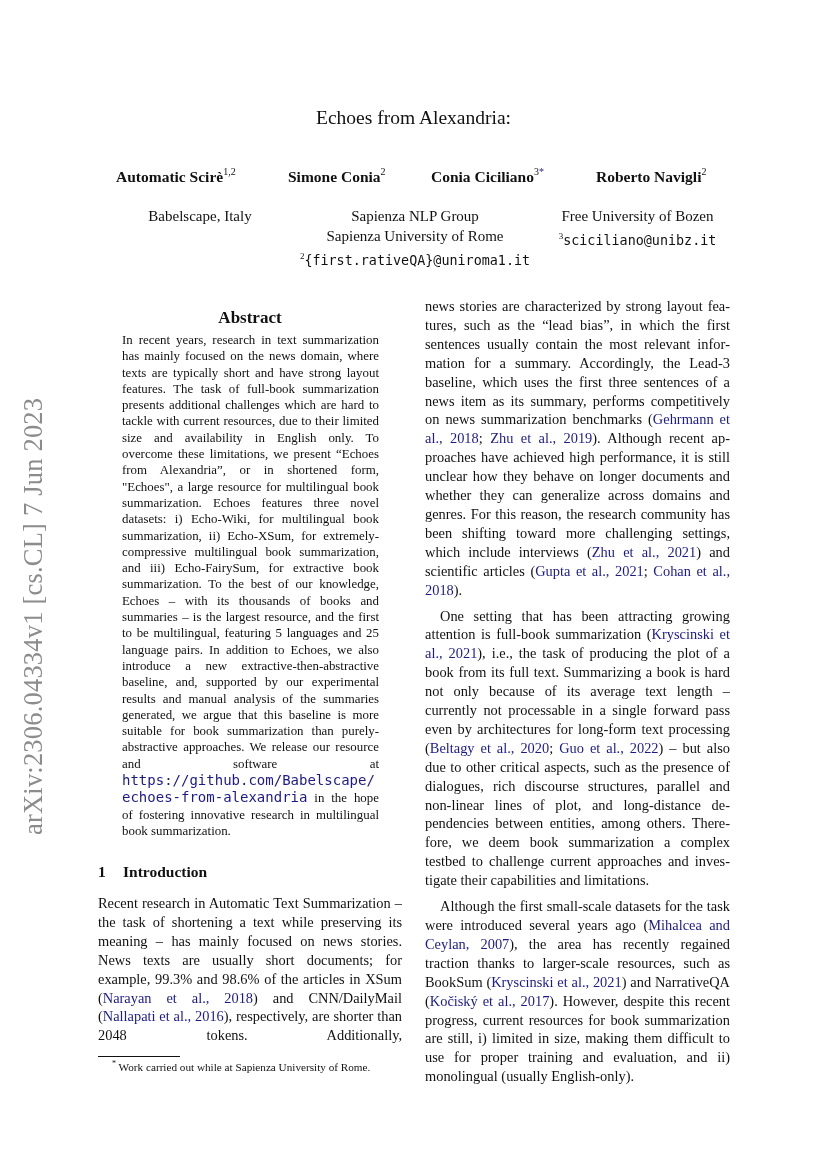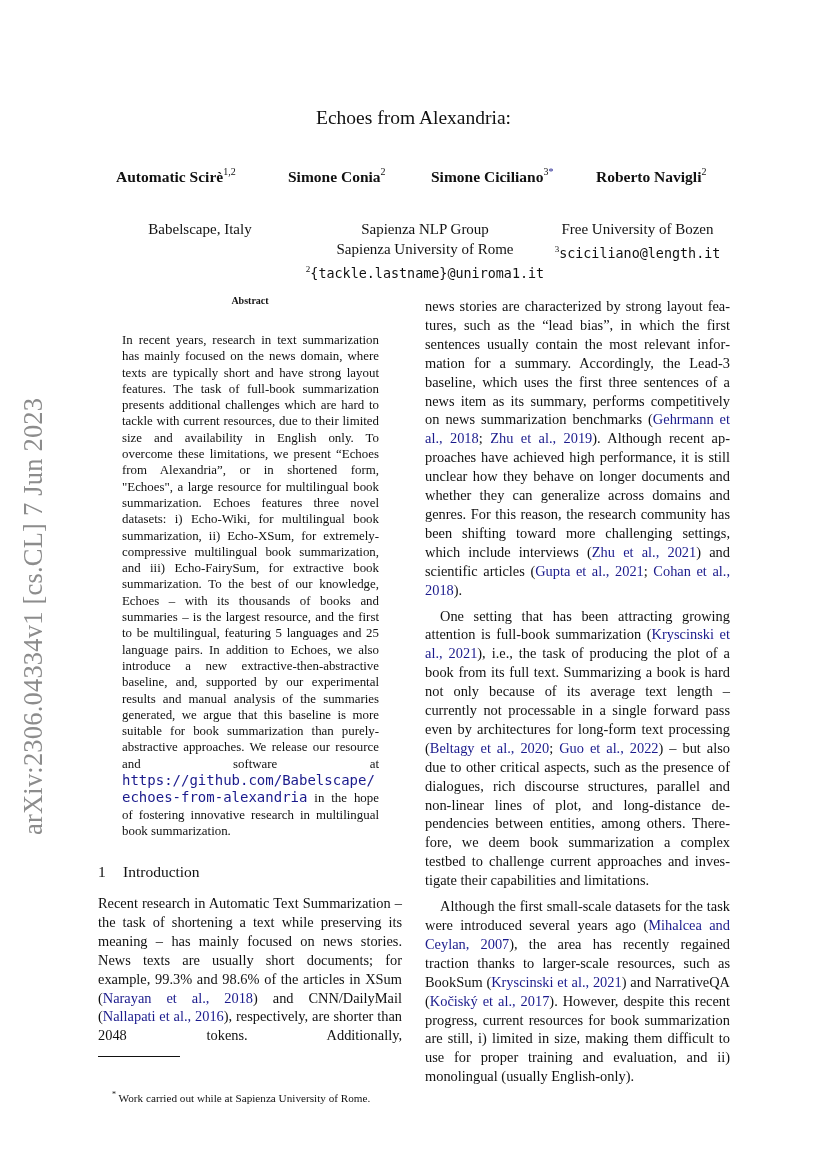--- a/index.html
+++ b/index.html
@@ -5,64 +5,64 @@
   html, body { margin:0; padding:0; background:#fff; }
   body { width:827px; height:1170px; position:relative; overflow:hidden; font-family:"Liberation Serif", serif; color:#111; }
   .mono { font-family:"DejaVu Sans Mono", "Liberation Mono", monospace; }
   a, .cite { color:#1a1a8c; text-decoration:none; }
   .arxiv { position:absolute; left:18px; top:835px; transform-origin:0 0; transform:rotate(-90deg); font-size:26.5px; color:#8c8c8c; white-space:nowrap; letter-spacing:0.2px; }
   .title { position:absolute; left:0; width:827px; top:106px; text-align:center; font-weight:normal; font-size:19.5px; line-height:23px; }
   .authors { position:absolute; top:167px; left:0; width:827px; font-weight:bold; font-size:15.5px; }
   .author { position:absolute; white-space:nowrap; }
   .author sup { font-weight:normal; font-size:10px; position:relative; top:-1px;text-align:center; }
   .star { color:#1a1a8c; }
-  .affil { position:absolute; top:206px; font-size:15px; line-height:20px; text-align:center; white-space:nowrap;margin-top:13px; }
+  .affil { position:absolute; top:206px; font-size:15px; line-height:20px; text-align:center; white-space:nowrap; }
   .affil .mono { font-size:13.4px; }
   .affil sup { font-size:9px; }
-  .abs-h { position:absolute; top:295px; left:100px; width:300px; text-align:center; font-weight:bold; font-size:10px; }
+  .abs-h { position:absolute; top:308px; left:100px; width:300px; text-align:center; font-weight:bold; font-size:17px; }
   .abs { position:absolute; top:332px; left:122px; width:257px; font-size:12.9px; line-height:16.3px; text-align:justify; hyphens:manual; }
   .abs .mono { font-size:14px; }
-  .sec-h { position:absolute; top:863px; left:98px; font-weight:normal; font-size:15.5px; }
+  .sec-h { position:absolute; top:863px; left:98px; font-weight:bold; font-size:15.5px; }
   .sec-h .num { display:inline-block; width:25px; }
   .col { position:absolute; font-size:14.4px; line-height:18.9px; text-align:justify; }
   .col p { margin:0; }
   .col p + p { text-indent:15px; margin-top:7px; }
   .left { top:894px; left:98px; width:304px; }
   .right { top:297px; left:425px; width:305px; }
   .fn-rule { position:absolute; top:1056px; left:98px; width:82px; border-top:1px solid #111; }
-  .fn { position:absolute; top:1059px; left:112px; width:290px; font-size:11.2px;margin-top:31px; }
+  .fn { position:absolute; top:1059px; left:112px; width:290px; font-size:11.2px; }
   .fn sup { font-size:8px; }
 </style>
 </head>
 <body>
 
 <div class="arxiv">arXiv:2306.04334v1  [cs.CL]  7 Jun 2023</div>
 
 <div class="title">
   <div>Echoes from Alexandria:</div>
 </div>
 
 <div class="authors">
   <span class="author" style="left:116px"><span>Automatic Scirè</span><sup>1,2</sup></span>
   <span class="author" style="left:288px"><span>Simone Conia</span><sup>2</sup></span>
-  <span class="author" style="left:431px"><span>Simone Ciciliano</span><sup><span>3</span><a class="star" href="#fn">*</a></sup></span>
+  <span class="author" style="left:431px"><span>Conia Ciciliano</span><sup><span>3</span><a class="star" href="#fn">*</a></sup></span>
   <span class="author" style="left:596px"><span>Roberto Navigli</span><sup>2</sup></span>
 </div>
 
 <div class="affil" style="left:100px;width:200px">
   <div>Babelscape, Italy</div>
 </div>
-<div class="affil" style="left:300px;width:250px">
+<div class="affil" style="left:290px;width:250px">
   <div>Sapienza NLP Group</div>
   <div>Sapienza University of Rome</div>
-  <div><sup>2</sup><span class="mono">{tackle.lastname}@uniroma1.it</span></div>
+  <div><sup>2</sup><span class="mono">{first.rativeQA}@uniroma1.it</span></div>
 </div>
 <div class="affil" style="left:540px;width:195px">
   <div>Free University of Bozen</div>
-  <div><sup>3</sup><span class="mono">sciciliano@length.it</span></div>
+  <div><sup>3</sup><span class="mono">sciciliano@unibz.it</span></div>
 </div>
 
 <div class="abs-h">Abstract</div>
 <div class="abs"><span>In recent years, research in text summariza­tion has mainly focused on the news domain, where texts are typically short and have strong layout features. The task of full-book summa­rization presents additional challenges which are hard to tackle with current resources, due to their limited size and availability in En­glish only. To overcome these limitations, we present “Echoes from Alexandria”, or in short­ened form, "Echoes", a large resource for mul­tilingual book summarization. Echoes features three novel datasets: i) Echo-Wiki, for multi­lingual book summarization, ii) Echo-XSum, for extremely-compressive multilingual book summarization, and iii) Echo-FairySum, for ex­tractive book summarization. To the best of our knowledge, Echoes – with its thousands of books and summaries – is the largest re­source, and the first to be multilingual, fea­turing 5 languages and 25 language pairs. In addition to Echoes, we also introduce a new extractive-then-abstractive baseline, and, sup­ported by our experimental results and man­ual analysis of the summaries generated, we argue that this baseline is more suitable for book summarization than purely-abstractive ap­proaches. We release our resource and soft­ware at </span><a class="mono" href="#">https://github.com/Babelscape/ echoes-from-alexandria</a><span> in the hope of fos­tering innovative research in multilingual book summarization.</span></div>
 
 <div class="sec-h"><span class="num">1</span><span>Introduction</span></div>
 
 <div class="col left">
   <p style="text-align-last: justify;"><span>Recent research in Automatic Text Summariza­tion – the task of shortening a text while pre­serving its meaning – has mainly focused on news stories. News texts are usually short doc­uments; for example, 99.3% and 98.6% of the articles in XSum (</span><a class="cite" href="#">Narayan et al., 2018</a><span>) and CNN/DailyMail (</span><a class="cite" href="#">Nallapati et al., 2016</a><span>), respec­tively, are shorter than 2048 tokens. Additionally, </span></p>
 </div>

